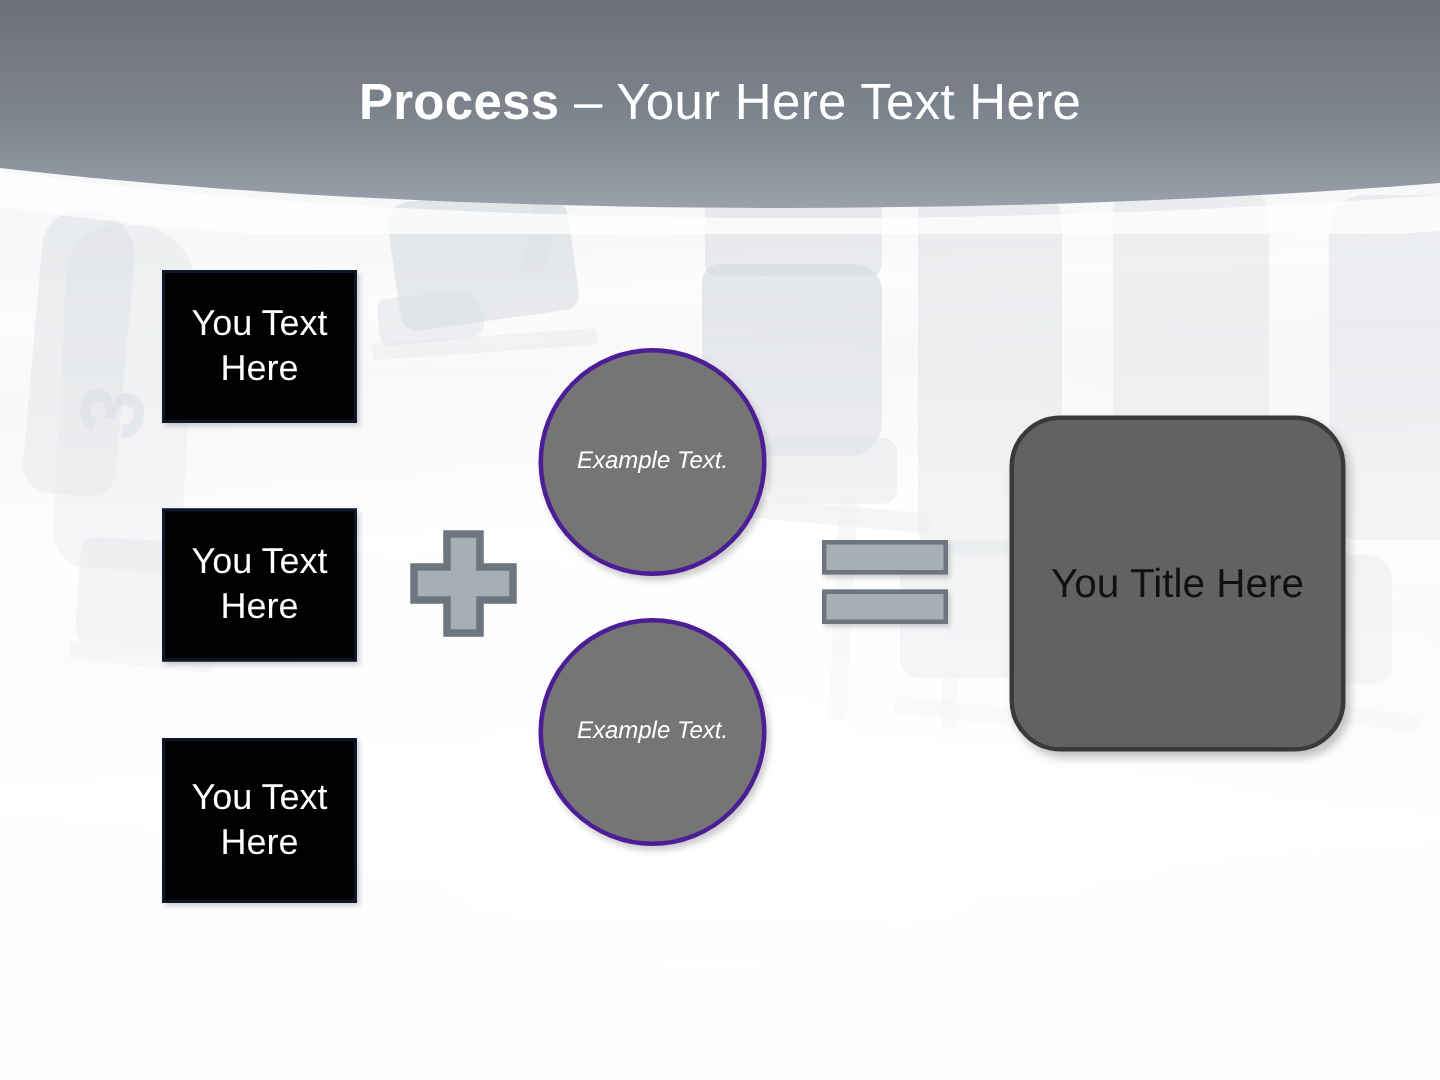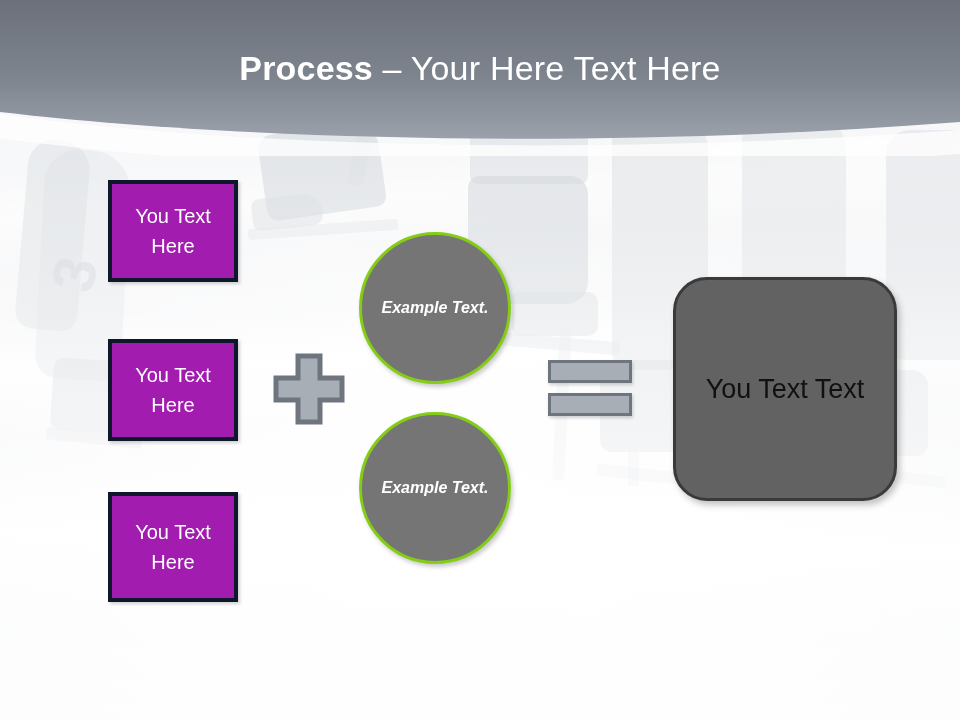--- a/index.html
+++ b/index.html
@@ -99,38 +99,38 @@
   .header-title .bold { font-weight:700; }
 
   
   .header-underline { position:absolute; left:0; top:96px; width:960px; height:60px; }
   .header-underline svg { display:block; width:960px; height:60px; }
 
   
   .shape { position:absolute; }
 
   .txt-box {
-    background:#a21caf;
-    border:4px solid #0f172a;
+    background:#000000;
+    border:2px solid #0f172a;
     color:#ffffff;
-    font-size:20px;
+    font-size:24px;
     line-height:30px;
     text-align:center;
     display:flex; align-items:center; justify-content:center;
     box-shadow:2px 2px 3px rgba(90,95,102,.28);
   }
   .txt-box .l { display:block; }
 
   .circle {
     background:#757575;
-    border:3px solid #84cc16;
+    border:3px solid #4c1d95;
     border-radius:50%;
     color:#ffffff;
     font-size:16px;
-    font-weight:700;
+    font-weight:400;
     font-style:italic;
     line-height:26px;
     text-align:center;
     display:flex; align-items:center; justify-content:center;
     box-shadow:2px 3px 4px rgba(80,80,80,.3);
   }
 
   .plus-wrap { position:absolute; }
   .plus-wrap svg { display:block; }
 
@@ -255,16 +255,16 @@
       <span class="l">Text.</span>
     </div>
   </div>
 
   <div class="shape" style="left:548px; top:360px; width:84px; height:56px;">
     <div class="eq-bar" style="position:absolute; left:0; top:0;  width:84px; height:23px;"></div>
     <div class="eq-bar" style="position:absolute; left:0; top:33px; width:84px; height:23px;"></div>
   </div>
 
   <div class="shape result-box" style="left:673px; top:277px; width:224px; height:224px;">
-    <span>You Text Text</span>
+    <span>You Title Here</span>
   </div>
 
 </div>
 
 </body></html>

